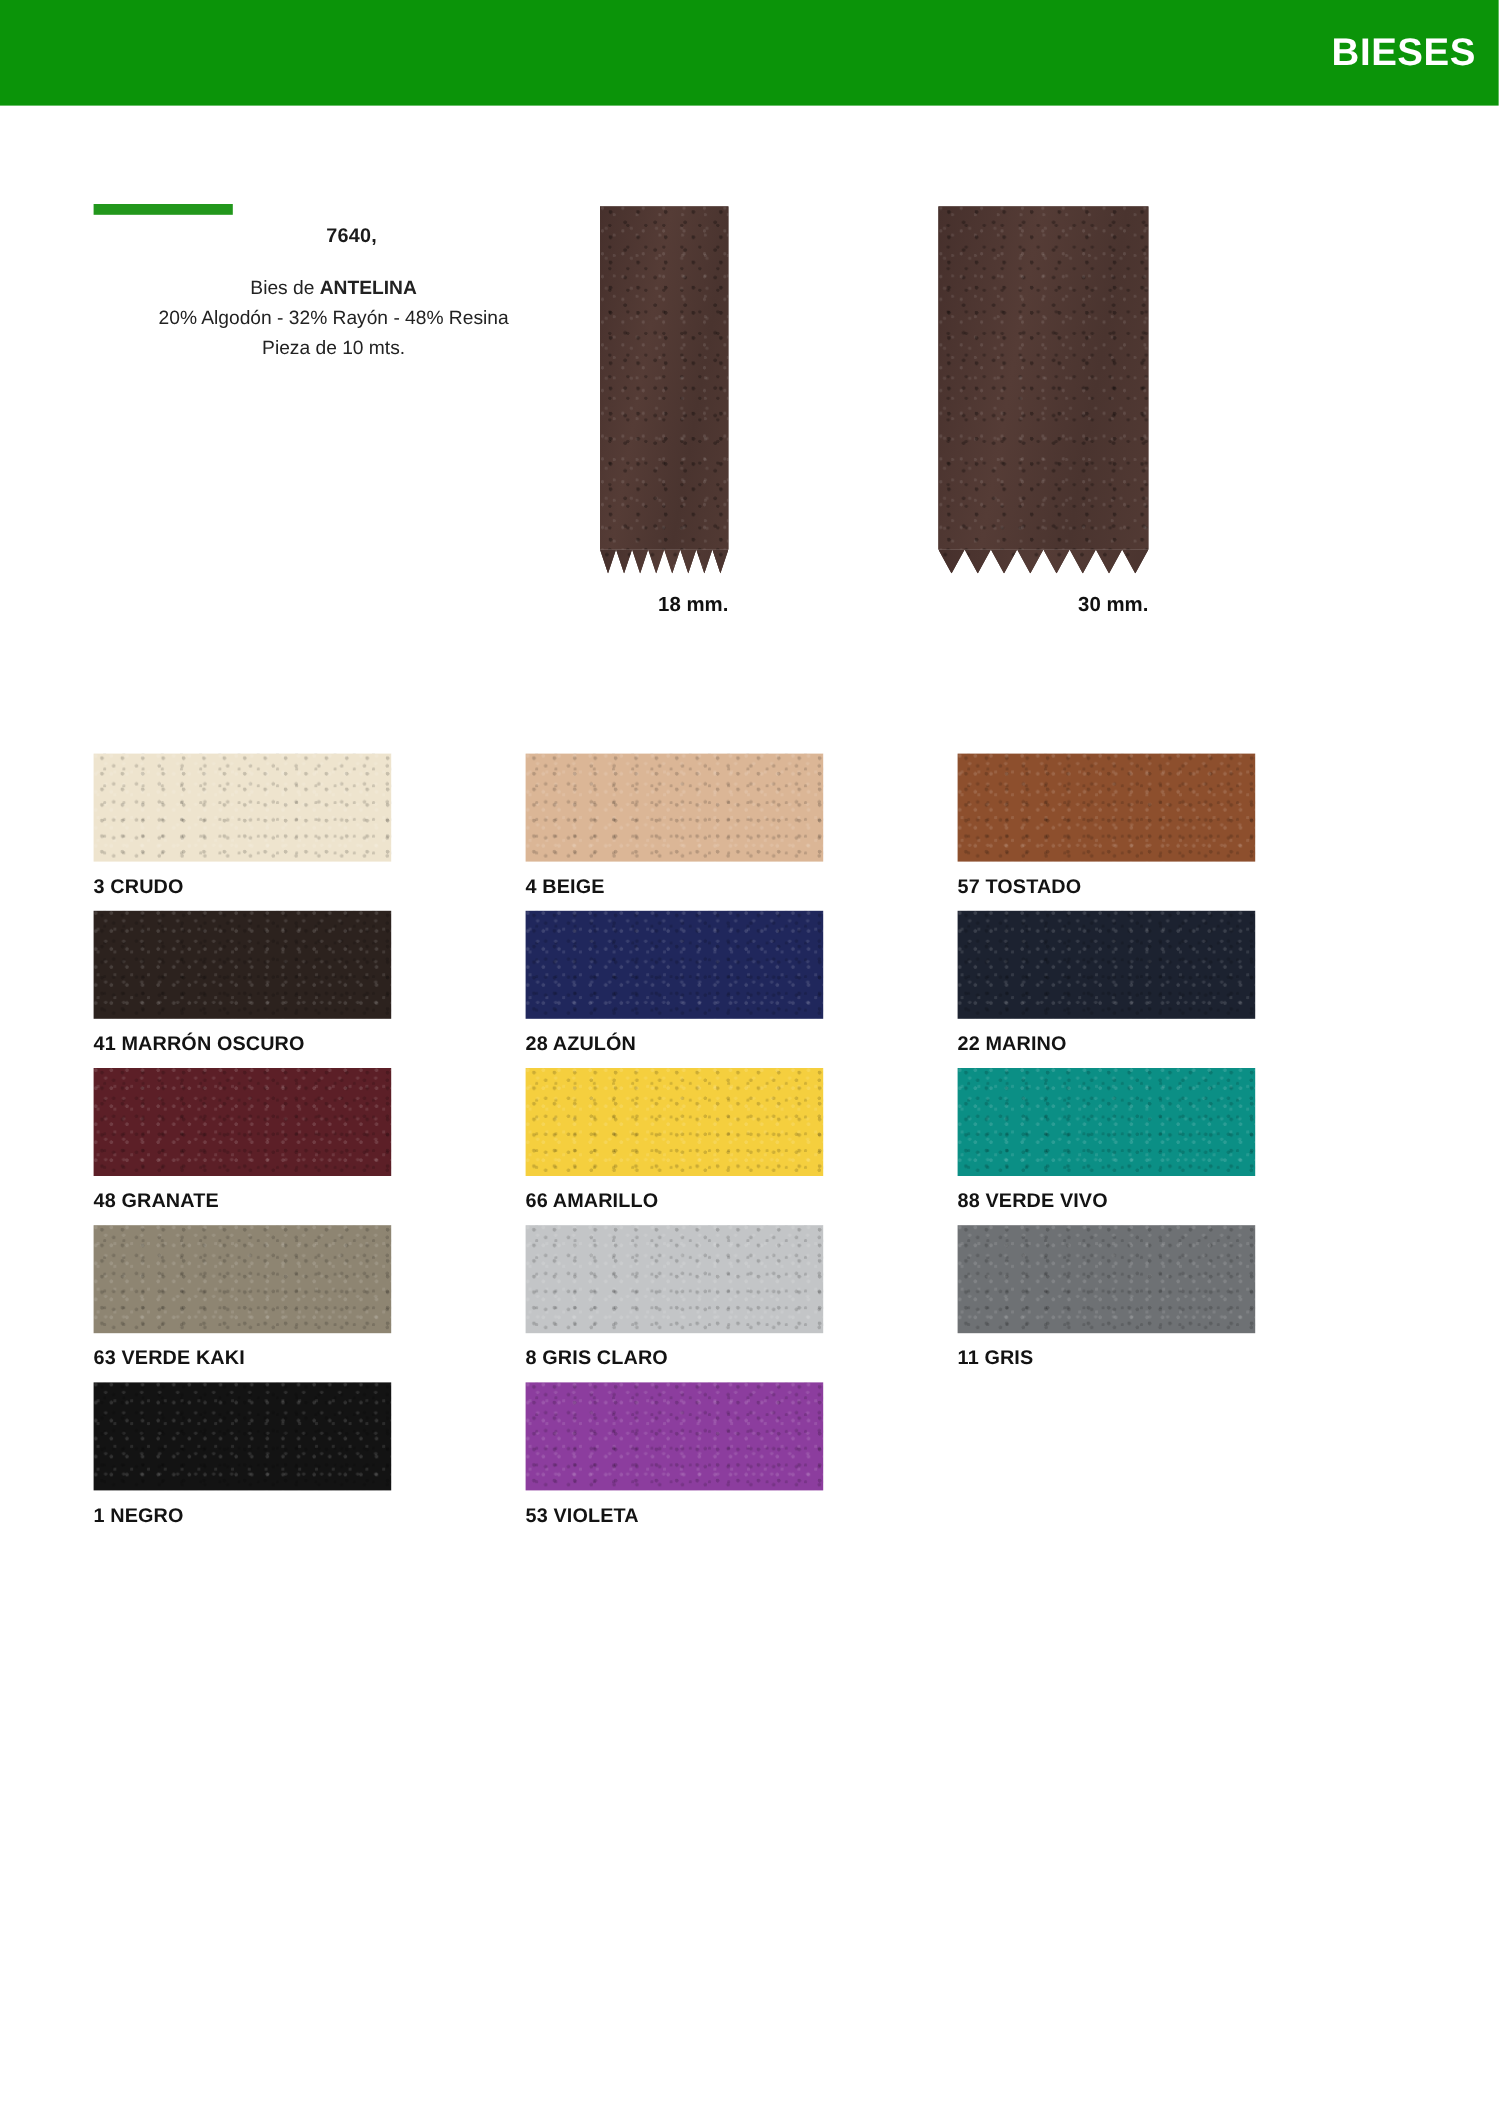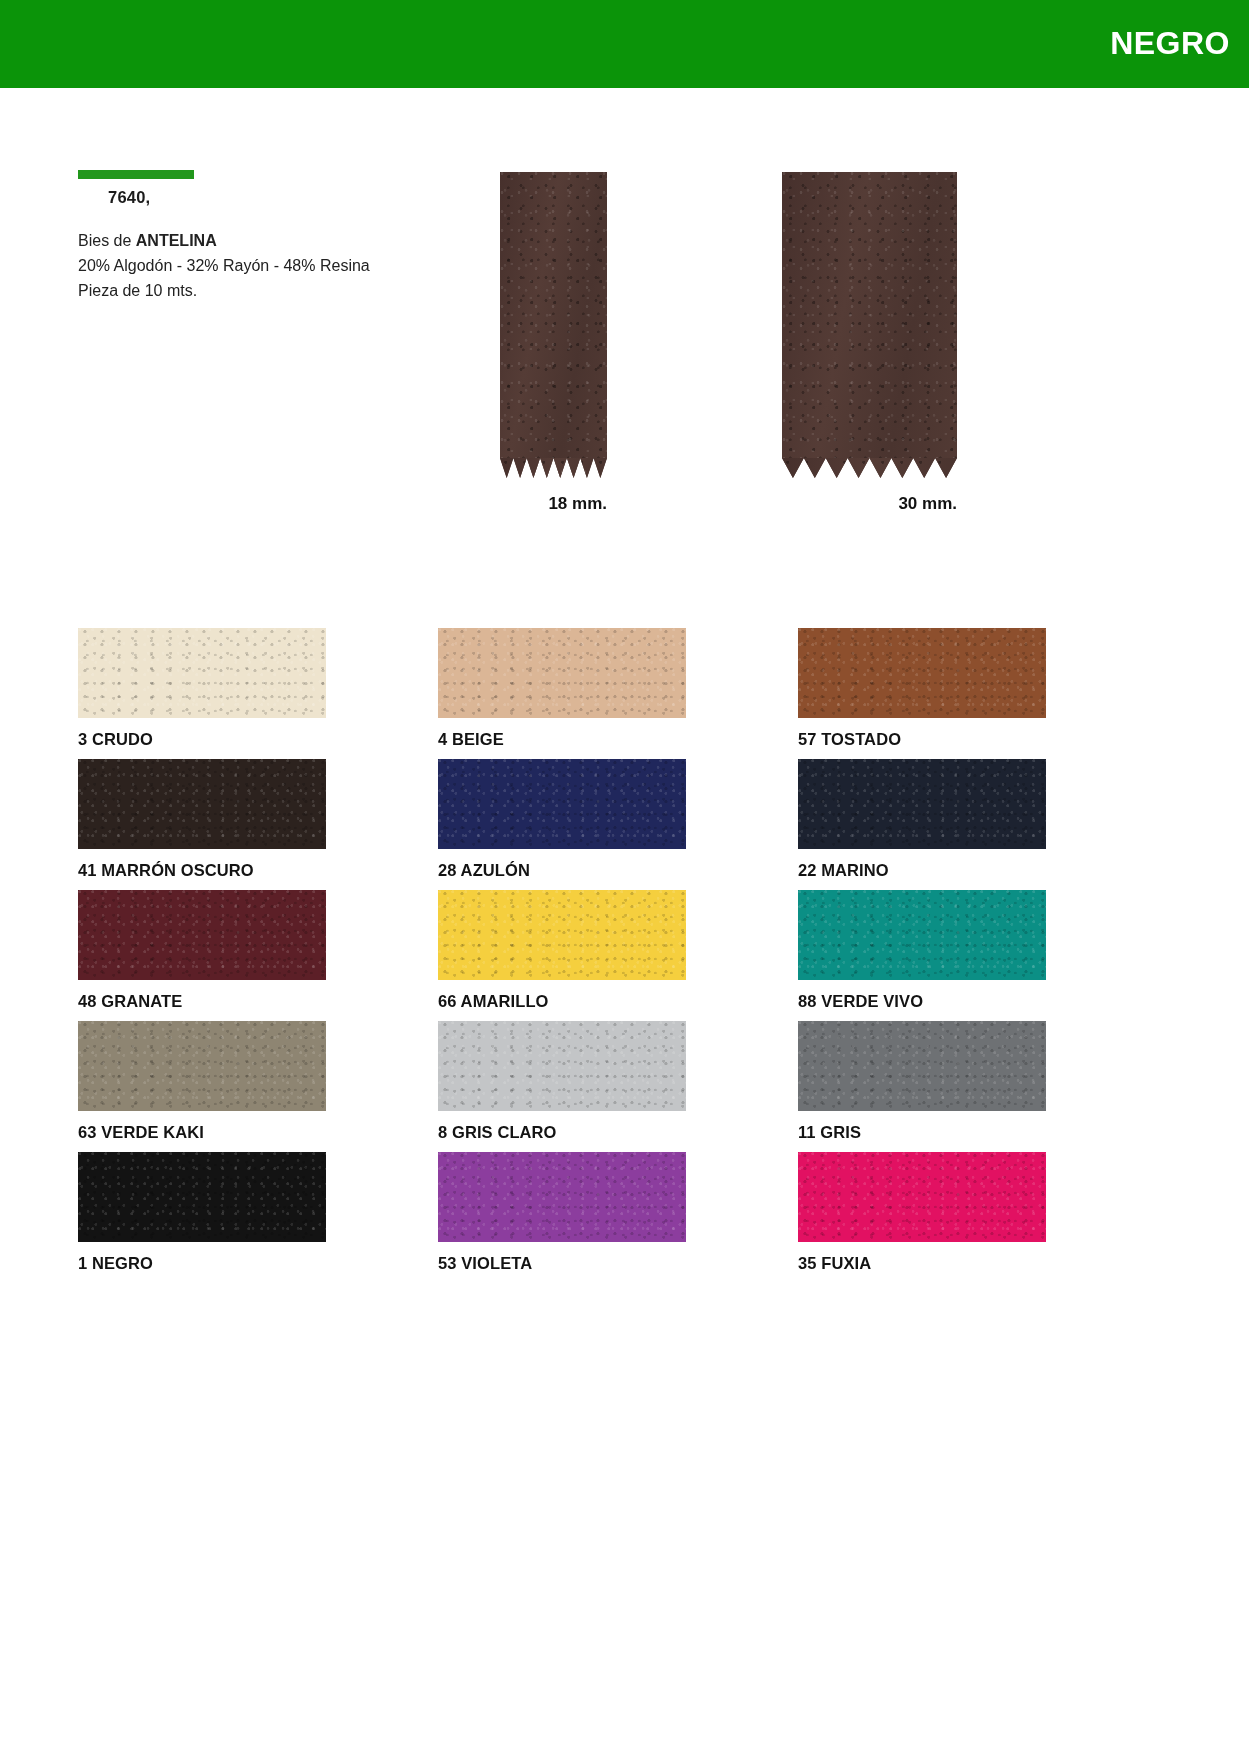--- a/index.html
+++ b/index.html
@@ -39,20 +39,21 @@
     font-family: "Liberation Sans", sans-serif;
     white-space: nowrap;
   }
 
   
   .info-block {
     position: absolute;
     left: 78px;
     top: 170px;
     width: 400px;
+    text-align: center;
   }
   .green-rule {
     width: 116px;
     height: 9px;
     background: #22971c;
     margin-bottom: 9px;
   }
   .ref-code {
     font-size: 16.5px;
     font-weight: bold;
@@ -168,21 +169,21 @@
     letter-spacing: 0.1px;
     white-space: nowrap;
   }
 </style>
 </head>
 <body>
 
 <div id="page">
 
   <div class="header-band" style="background: rgb(11, 148, 9);"></div>
-  <div class="header-title" style="color: rgb(255, 255, 255);">NEGRO</div>
+  <div class="header-title" style="color: rgb(255, 255, 255);">BIESES</div>
 
   <div class="info-block">
     <div class="green-rule" style="background: rgb(34, 151, 28);"></div>
     <div class="ref-code">7640,</div>
     <div class="info-line">
       <span>Bies de </span><b>ANTELINA</b>
     </div>
     <div class="info-line">20% Algodón - 32% Rayón - 48% Resina</div>
     <div class="info-line">Pieza de 10 mts.</div>
   </div>
@@ -249,19 +250,15 @@
         <div class="swatch-label">11 GRIS</div>
       </div>
       <div class="swatch-cell">
         <div class="swatch" style="background-color: rgb(19, 19, 19);"></div>
         <div class="swatch-label">1 NEGRO</div>
       </div>
       <div class="swatch-cell">
         <div class="swatch" style="background-color: rgb(140, 61, 158);"></div>
         <div class="swatch-label">53 VIOLETA</div>
       </div>
-      <div class="swatch-cell">
-        <div class="swatch" style="background-color: rgb(226, 17, 98);"></div>
-        <div class="swatch-label">35 FUXIA</div>
-      </div>
     </div>
 
 </div>
 
 </body></html>

